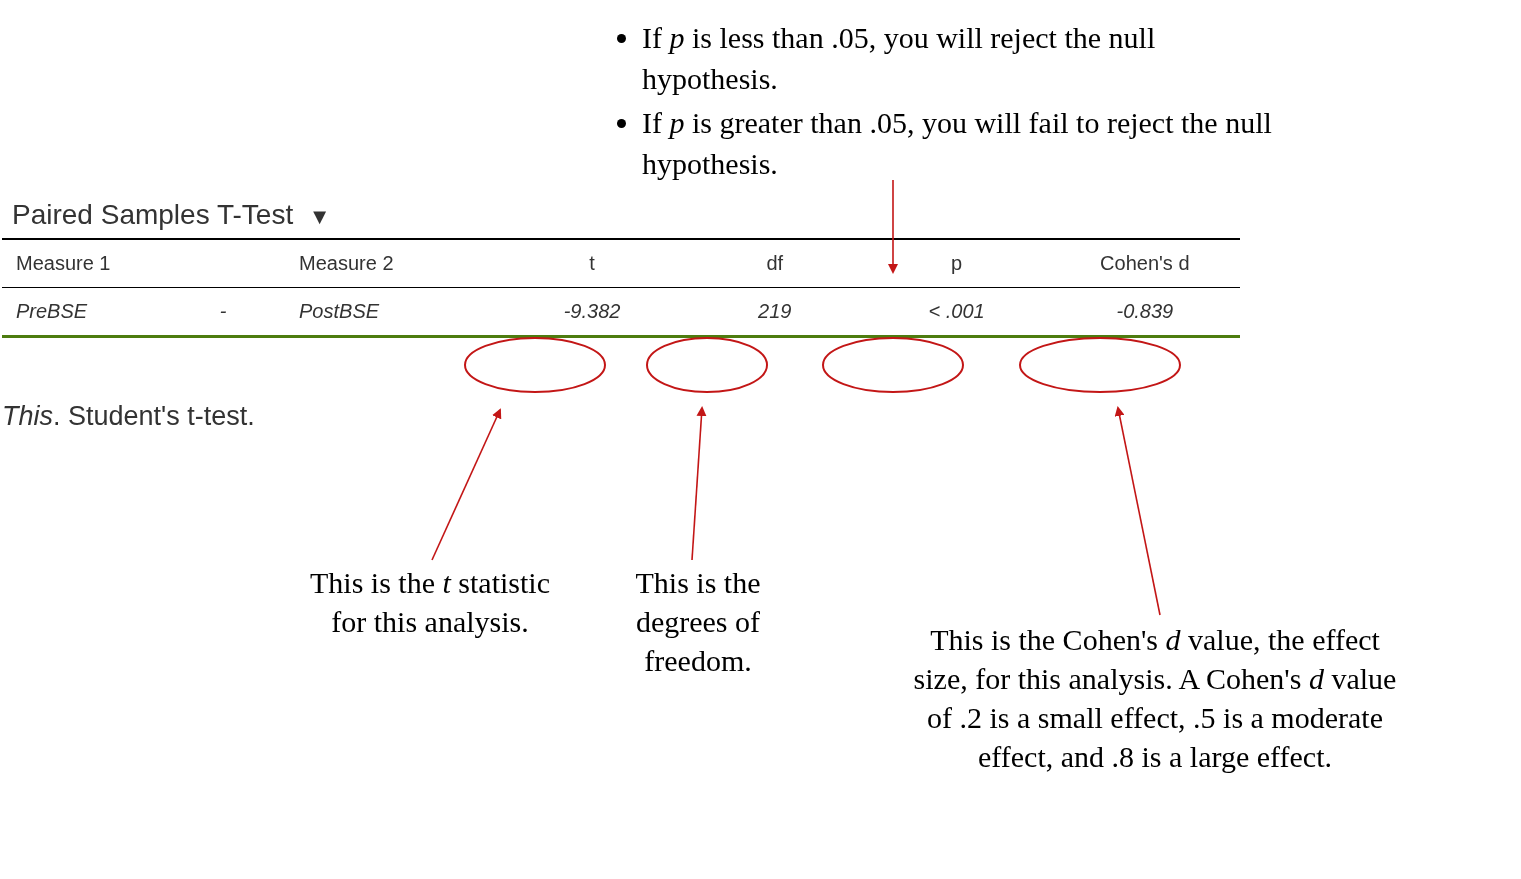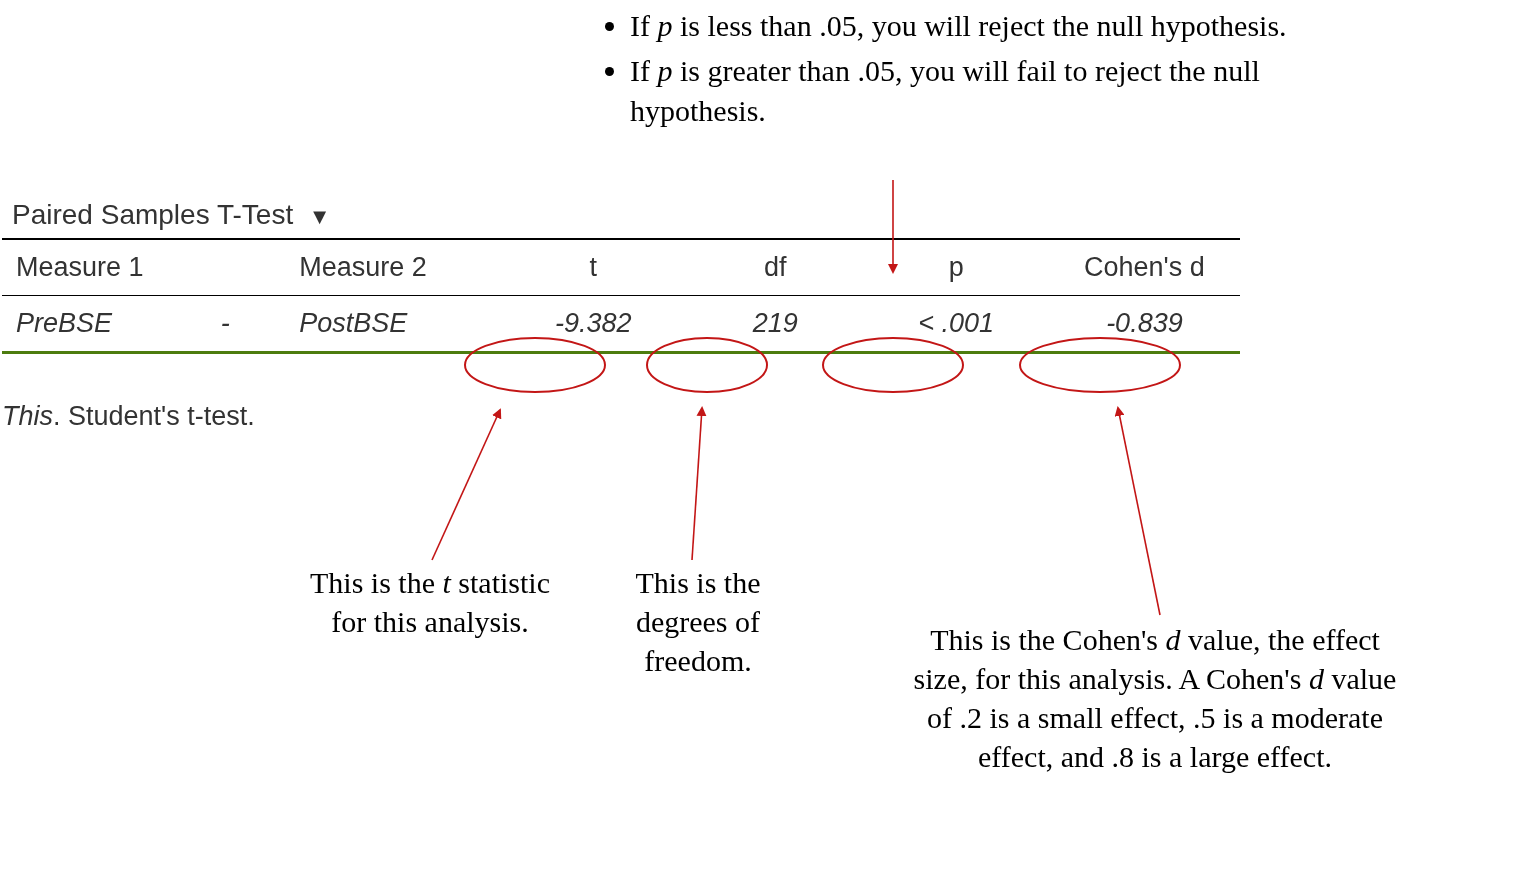--- a/index.html
+++ b/index.html
@@ -21,21 +21,21 @@
 .bullets{
   position:absolute;
   left:590px;
   top:6px;
   width:700px;
   font-size:30px;
   line-height:1.35;
 }
 .bullets ul{
   list-style-type:disc;
-  margin:0;
+  margin:12px;
   padding-left:40px;
 }
 .bullets li{
   margin-bottom:4px;
 }
 .ital{ font-style:italic; }
 
 
 .table-title{
   position:absolute;
@@ -55,21 +55,21 @@
 .table-wrap{
   position:absolute;
   left:2px;
   top:238px;
   width:1238px;
 }
 .tbl{
   width:100%;
   border-collapse:collapse;
   font-family:Arial,Helvetica,sans-serif;
-  font-size:27px;
+  font-size:20px;
   color:#333333;
 }
 .tbl th, .tbl td{
   font-weight:normal;
   padding:12px 10px 12px 14px;
   text-align:left;
 }
 .tbl thead tr{
   border-top:2px solid #000;
   border-bottom:1px solid #000;

